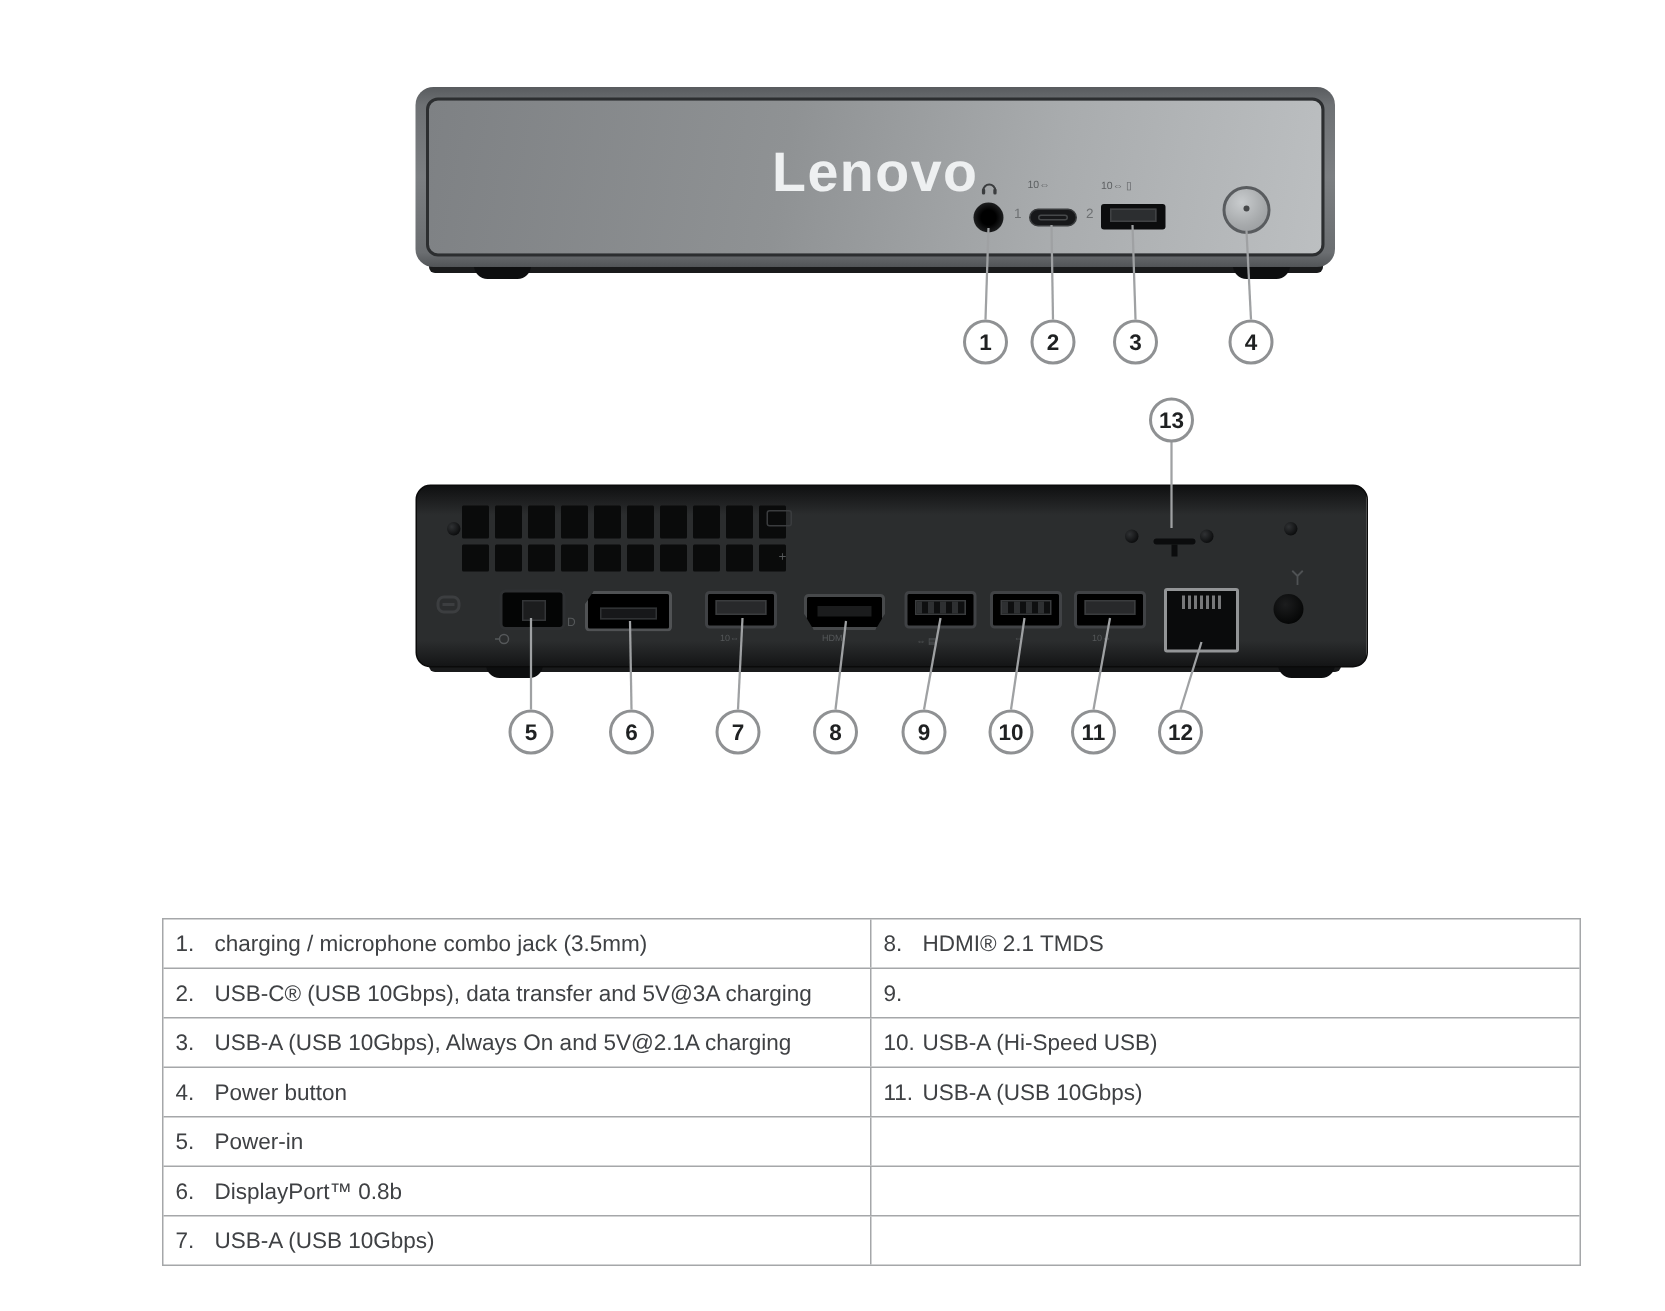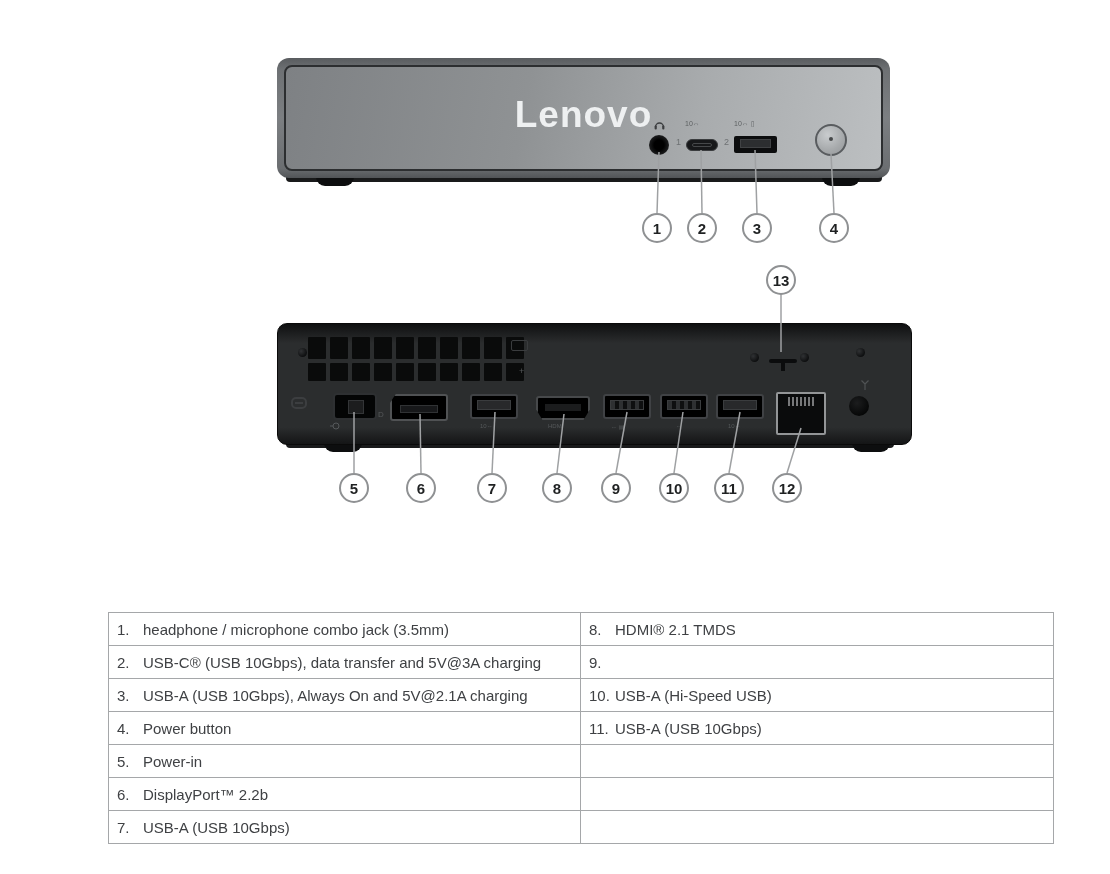--- a/index.html
+++ b/index.html
@@ -251,21 +251,21 @@
       <span>11</span>
     </div>
   <div class="callout" style="left:748px;top:473px;">
       <span>12</span>
     </div>
 
   <div class="ptable">
     <div class="trow">
       <div class="tcell cleft">
           <span class="tnum">1.</span>
-          <span class="tlabel">headphone / microphone combo jack (3.5mm)</span>
+          <span class="tlabel">charging / microphone combo jack (3.5mm)</span>
         </div>
       <div class="tcell">
           <span class="tnum">8.</span>
           <span class="tlabel">HDMI® 2.1 TMDS</span>
         </div>
     </div>
     <div class="trow">
       <div class="tcell cleft">
           <span class="tnum">2.</span>
           <span class="tlabel">USB-C® (USB 10Gbps), data transfer and 5V@3A charging</span>
@@ -296,21 +296,21 @@
     </div>
     <div class="trow">
       <div class="tcell cleft">
           <span class="tnum">5.</span>
           <span class="tlabel">Power-in</span>
         </div>
     </div>
     <div class="trow">
       <div class="tcell cleft">
           <span class="tnum">6.</span>
-          <span class="tlabel">DisplayPort™ 2.2b</span>
+          <span class="tlabel">DisplayPort™ 0.8b</span>
         </div>
     </div>
     <div class="trow">
       <div class="tcell cleft">
           <span class="tnum">7.</span>
           <span class="tlabel">USB-A (USB 10Gbps)</span>
         </div>
       <div class="tcell">
           <span class="tnum"></span>
           <span class="tlabel"></span>

